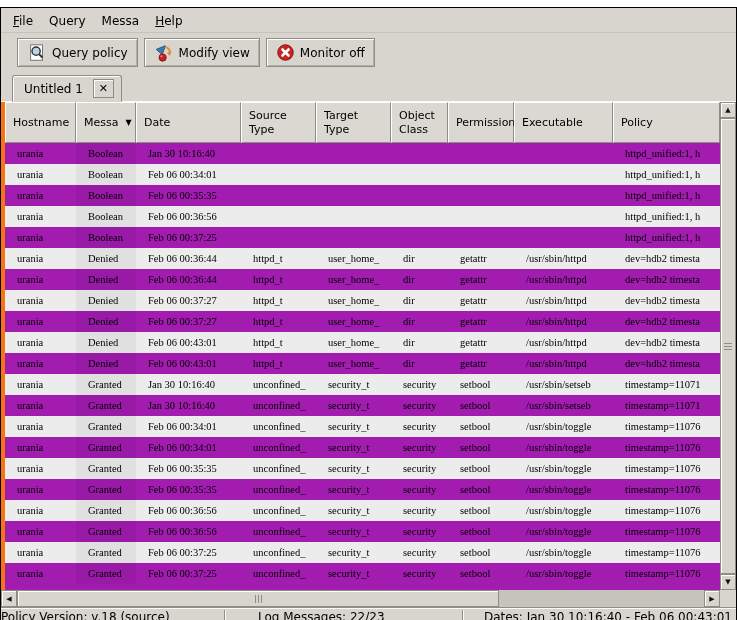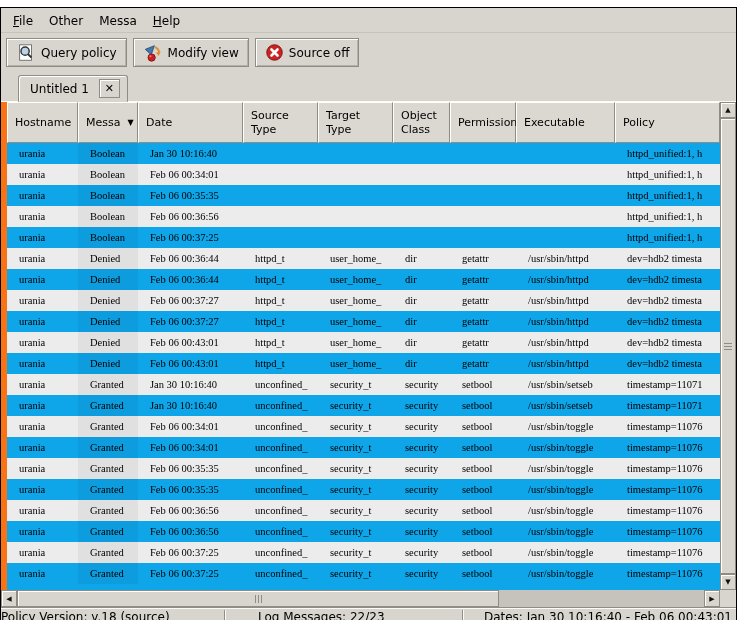--- a/index.html
+++ b/index.html
@@ -9,42 +9,42 @@
   .window { width:737px; height:620px; background:#d8d5ce; border:1px solid #000; overflow:hidden;margin-top:7px; }
 
   
   .menubar { height:25px; display:flex; align-items:center; padding-left:4px;
              box-shadow: inset 0 -1px 0 #c6c3bb; }
   .menu-item { padding:3px 8px; cursor:default; }
   .menu-item > span { display:inline-block; }
   .menu-item.mn > span::first-letter { text-decoration:underline; }
 
   
-  .toolbar { height:39px; display:flex; align-items:center; padding-left:5px; gap:6px; }
+  .toolbar { height:39px; display:flex; align-items:center; padding-left:16px; gap:6px; }
   .tbtn { height:29px; display:flex; align-items:center; gap:5px; padding:0 9px;
           background:#d8d5ce; border:1px solid #8f8c84;
           box-shadow: inset 1px 1px 0 #ffffff, inset -1px -1px 0 #b3b0a8; }
   .tbtn svg { display:block; }
 
   
-  .tabbar { height:30px; display:flex; align-items:flex-end; padding-left:17px;
+  .tabbar { height:30px; display:flex; align-items:flex-end; padding-left:11px;
             border-bottom:1px solid #fbfaf7; }
   .tab { height:27px; margin-bottom:-1px; display:flex; align-items:center; gap:10px;
          padding:0 7px 0 11px; background:#d8d5ce;
          border:1px solid #8f8c84; border-bottom:1px solid #d8d5ce;
          border-radius:3px 3px 0 0;
          box-shadow: inset 1px 1px 0 #ffffff; position:relative; z-index:2; }
   .tab-close { width:21px; height:19px; display:flex; align-items:center; justify-content:center;
                font-size:11px; font-weight:bold; background:#d8d5ce;
                border:1px solid #8f8c84; box-shadow: inset 1px 1px 0 #fff; }
 
   
   .content { height:505px; display:grid; grid-template-columns:1fr 16px; grid-template-rows:1fr 17px; }
-  .viewport { grid-column:1; grid-row:1; background:#0ea5e9; overflow:hidden;
-              border-left:6px solid #f97316; }
+  .viewport { grid-column:1; grid-row:1; background:#a21caf; overflow:hidden;
+              border-left:4px solid #f97316; }
 
   .thead { display:grid; grid-template-columns:71px 60px 105px 75px 75px 57px 66px 99px 1fr; height:41px; }
   .th { background:#dbd8d1; border-top:1px solid #fff; border-left:1px solid #fff;
         border-right:1px solid #8f8c84; border-bottom:1px solid #8f8c84;
         display:flex; align-items:center; padding-left:7px; font-size:11px;
         white-space:pre-line; line-height:1.25; cursor:default; }
   .sortarrow { margin-left:7px; font-size:8px; }
 
   .tr { display:grid; grid-template-columns:71px 60px 105px 75px 75px 57px 66px 99px 1fr; height:21px;font-family:Liberation Serif, serif; }
   .tr.r-gray { background:#ececec; }
@@ -78,21 +78,21 @@
   .sb-2 { width:236px; padding-left:32px;border-radius:6px; }
   .sb-3 { flex:1; justify-content:flex-end; padding-right:4px; }
 </style>
 </head>
 <body>
 
 <div class="window">
 
   <div class="menubar">
     <div class="menu-item mn"><span>File</span></div>
-    <div class="menu-item"><span>Other</span></div>
+    <div class="menu-item"><span>Query</span></div>
     <div class="menu-item"><span>Messa</span></div>
     <div class="menu-item mn"><span>Help</span></div>
   </div>
 
   <div class="toolbar">
     <div class="tbtn">
       <span>
         <svg width="20" height="20" viewBox="0 0 22 22">
           <rect x="4" y="2" width="13" height="17" fill="#ffffff" stroke="#6b6b6b"></rect>
           <circle cx="10" cy="9" r="4.5" fill="#bcd2e8" stroke="#333333" stroke-width="1.6"></circle>
@@ -113,21 +113,21 @@
       </span>
       <span>Modify view</span>
     </div>
     <div class="tbtn">
       <span>
         <svg width="19" height="19" viewBox="0 0 22 22">
           <circle cx="11" cy="11" r="9" fill="#cc2222" stroke="#7a1010"></circle>
           <path d="M7.5 7.5 L14.5 14.5 M14.5 7.5 L7.5 14.5" stroke="#ffffff" stroke-width="3" stroke-linecap="round"></path>
         </svg>
       </span>
-      <span>Source off</span>
+      <span>Monitor off</span>
     </div>
   </div>
 
   <div class="tabbar">
     <div class="tab">
       <span>Untitled 1</span>
       <span class="tab-close">
           <span>✕</span>
         </span>
     </div>

